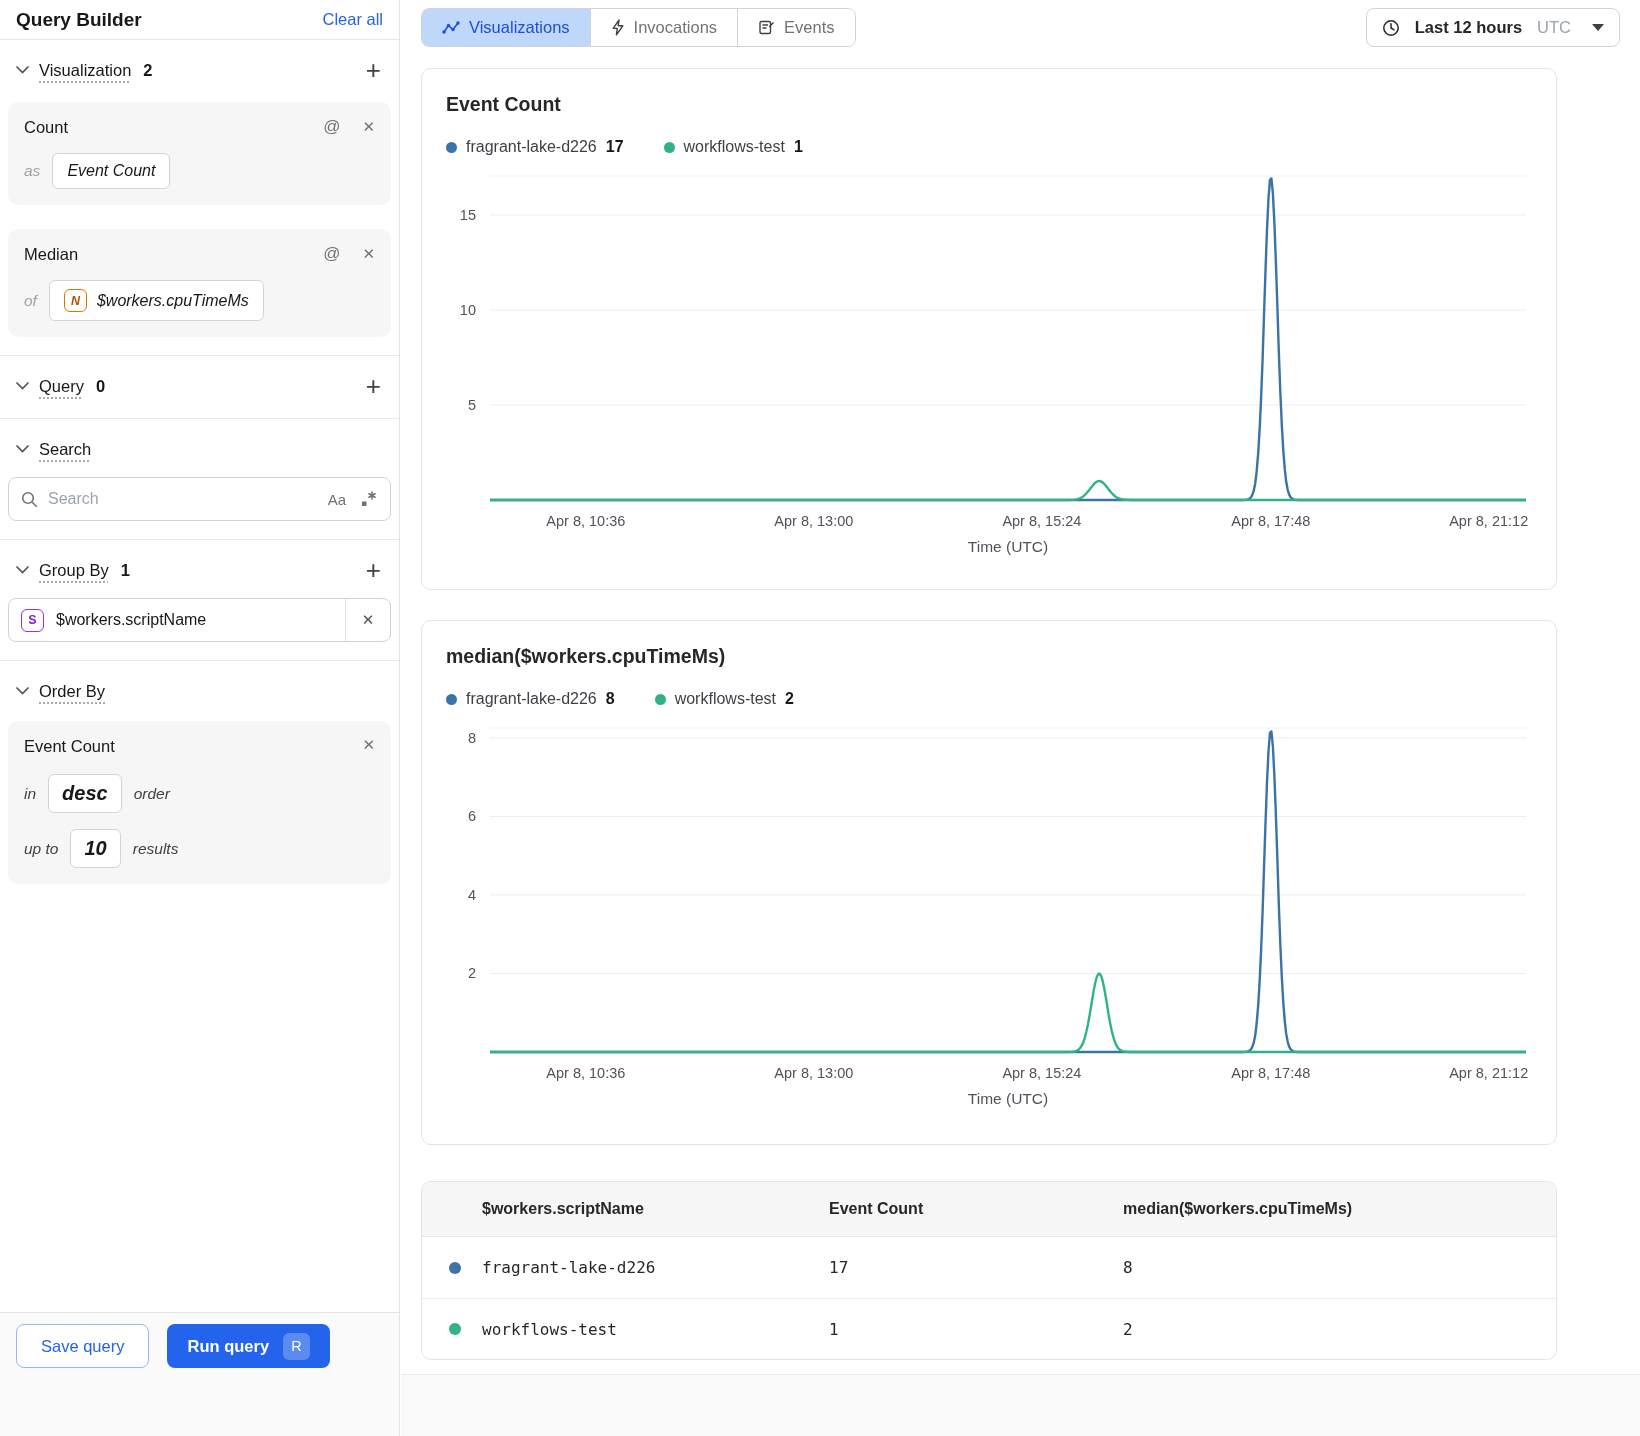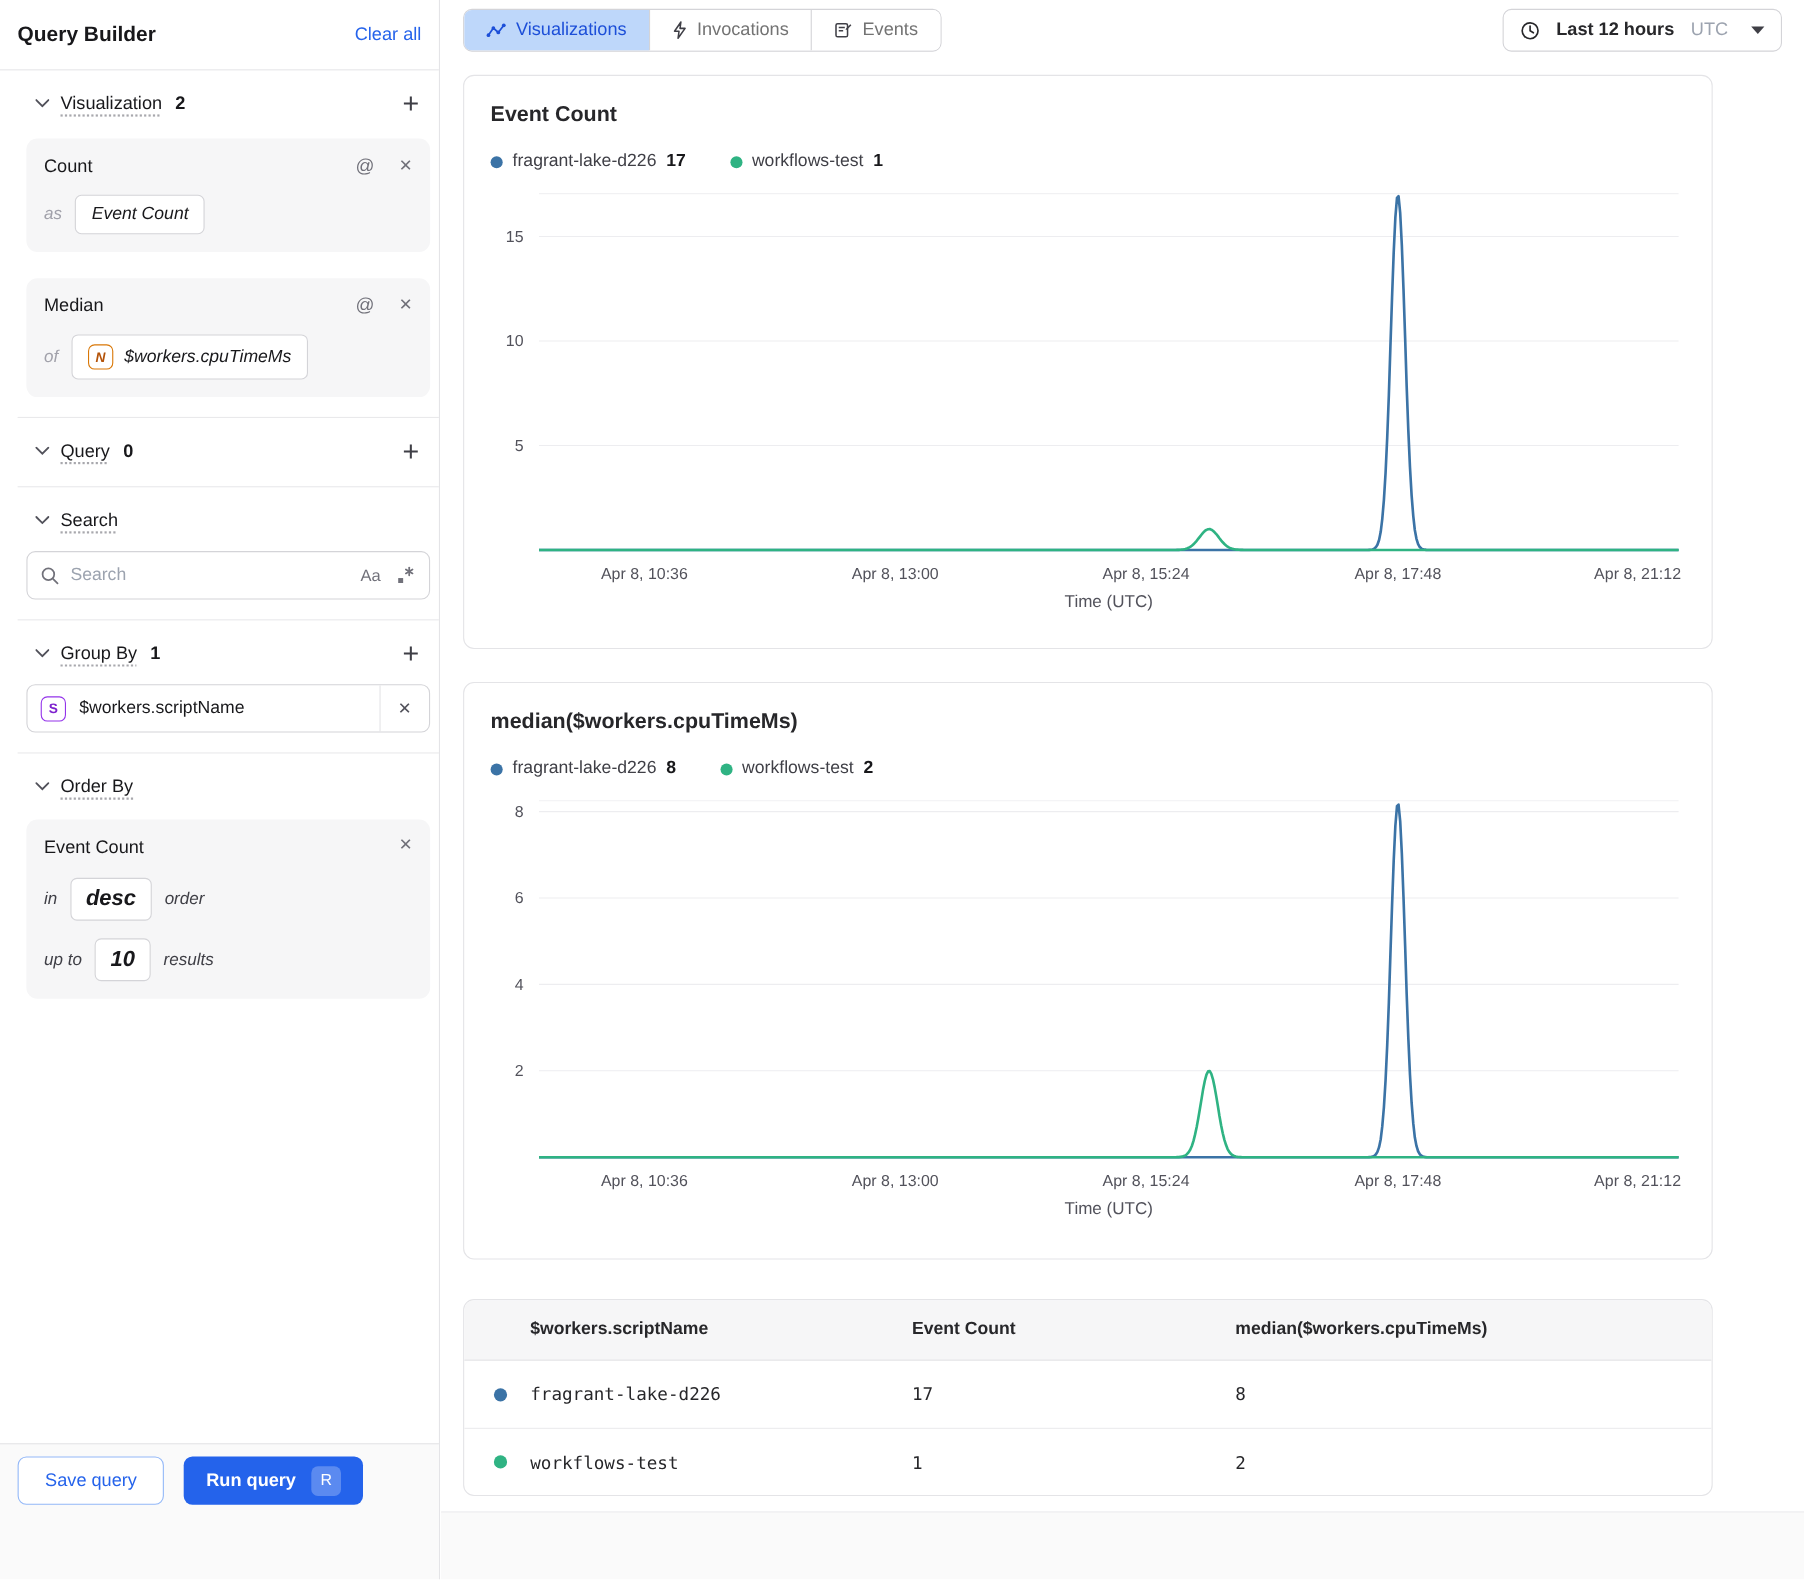--- a/index.html
+++ b/index.html
@@ -1,24 +1,24 @@
 <!DOCTYPE html>
 <html><head>
 <meta charset="utf-8">
 <style>
   * { margin:0; padding:0; box-sizing:border-box; }
   html,body { width:1640px; height:1436px; }
   body { font-family:"Liberation Sans", sans-serif; background:#ffffff; color:#18181b; position:relative; overflow:hidden; }
 
   
   .sidebar { position:absolute; left:0; top:0; width:400px; height:1436px; border-right:1px solid #e4e4e7; background:#fff; }
-  .sb-header { height:64px; display:flex; align-items:center; justify-content:space-between; padding:0 16px; border-bottom:1px solid #e6e6e9; }
+  .sb-header { height:40px; display:flex; align-items:center; justify-content:space-between; padding:0 16px; border-bottom:1px solid #e6e6e9; }
   .sb-title { font-size:19px; font-weight:700; color:#18181b; }
   .link-blue { color:#2563eb; font-size:16.5px; cursor:pointer; }
-  .section { padding:10px 8px 18px; border-bottom:1px solid #e9e9eb;margin-left:16px; }
+  .section { padding:10px 8px 18px; border-bottom:1px solid #e9e9eb; }
   .section.no-border { border-bottom:none; }
   .sec-head { display:flex; align-items:center; height:40px; padding:0 8px; }
   .sec-label { font-size:16.5px; color:#18181b; margin-left:10px; text-decoration:underline dotted #a8a8ad; text-decoration-thickness:1.5px; text-underline-offset:6px; }
   .sec-count { font-size:16.5px; font-weight:700; margin-left:12px; }
   .sec-plus { margin-left:auto; font-size:26px; font-weight:300; color:#3f3f46; line-height:20px; cursor:pointer; padding:0 2px; }
   .card { background:#f6f6f7; border-radius:10px; padding:16px; margin-top:12px; }
   .card + .card { margin-top:24px; }
   .card-head { display:flex; align-items:flex-start; }
   .card-title { font-size:16.5px; font-weight:500; color:#18181b; }
   .card-icons { margin-left:auto; display:flex; align-items:center; gap:22px; }

